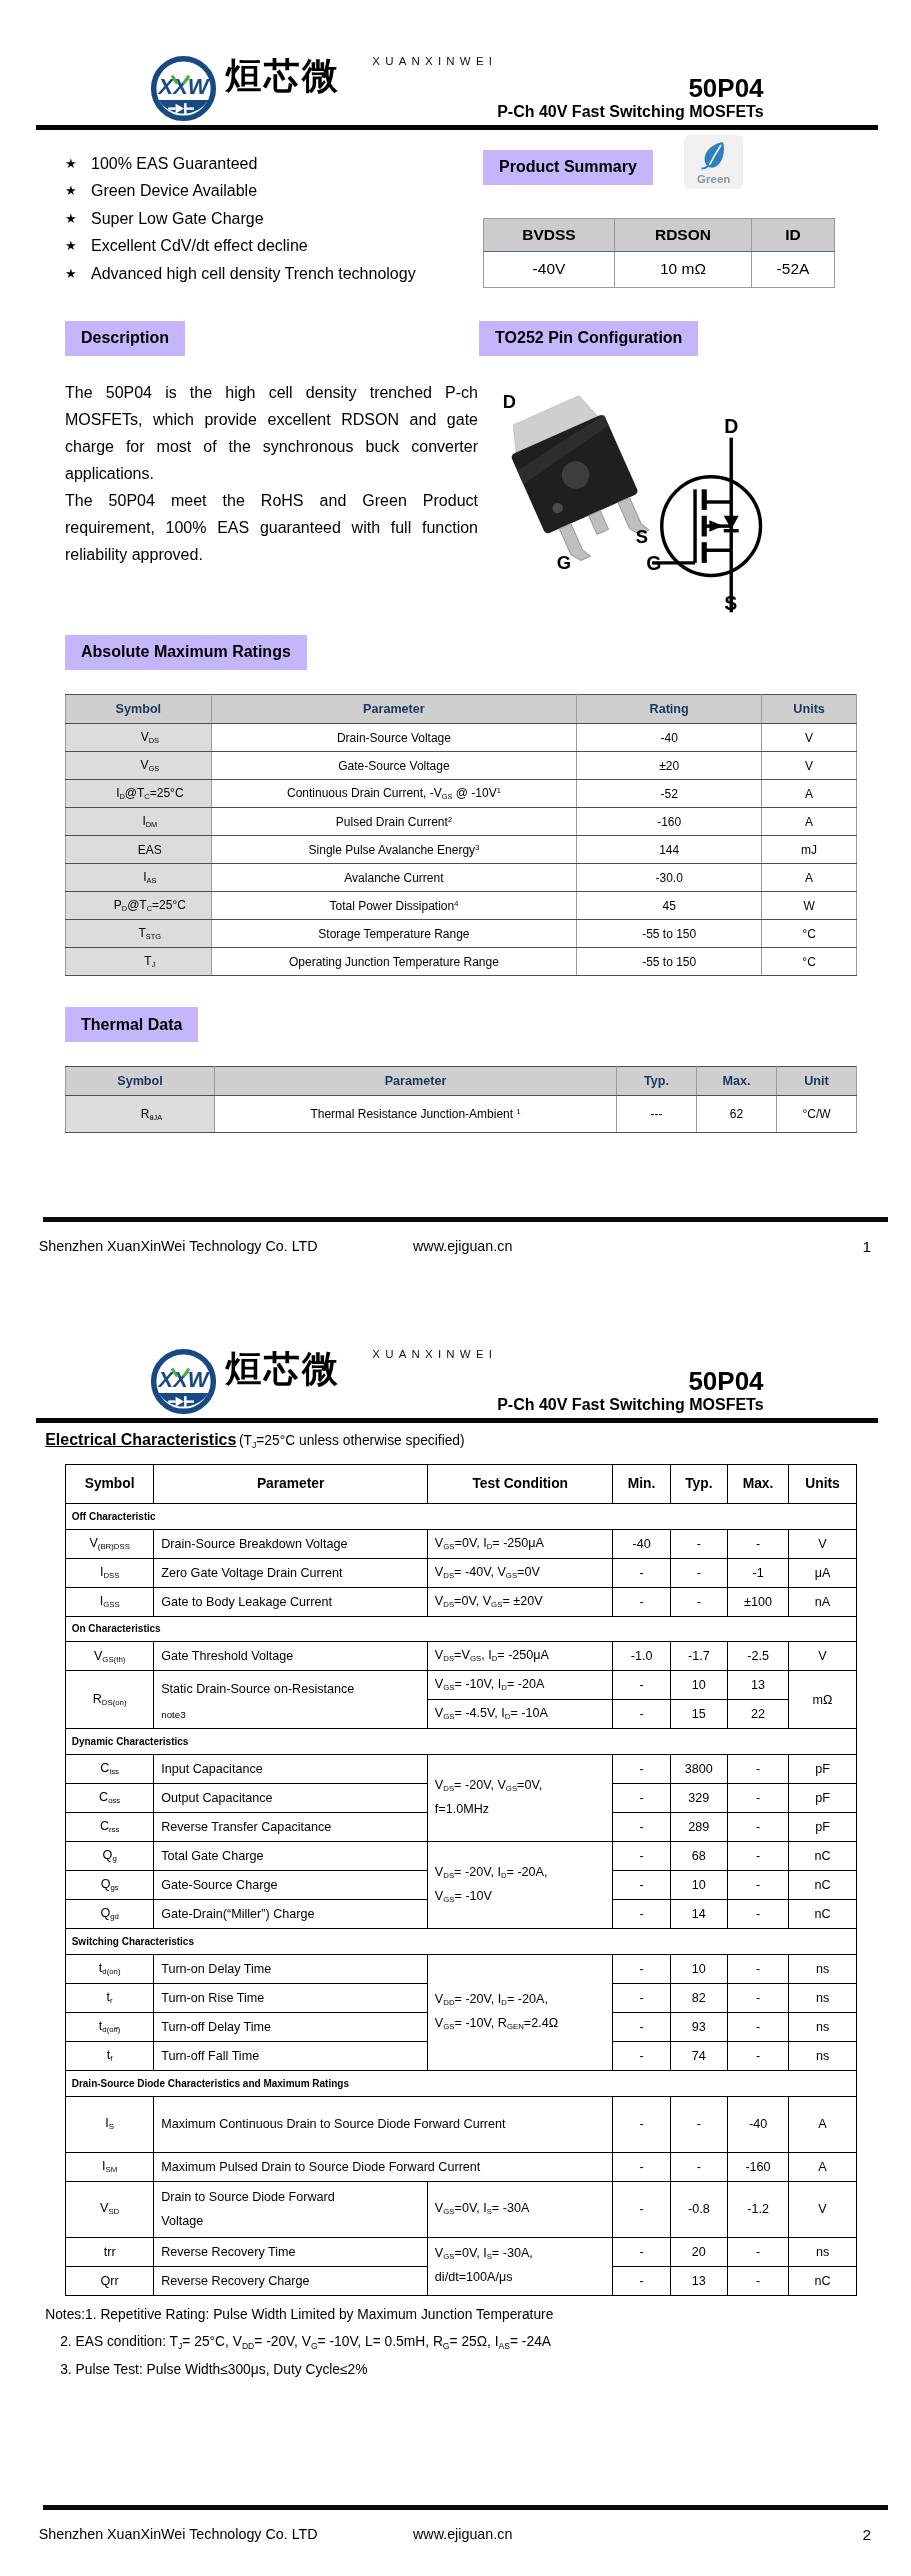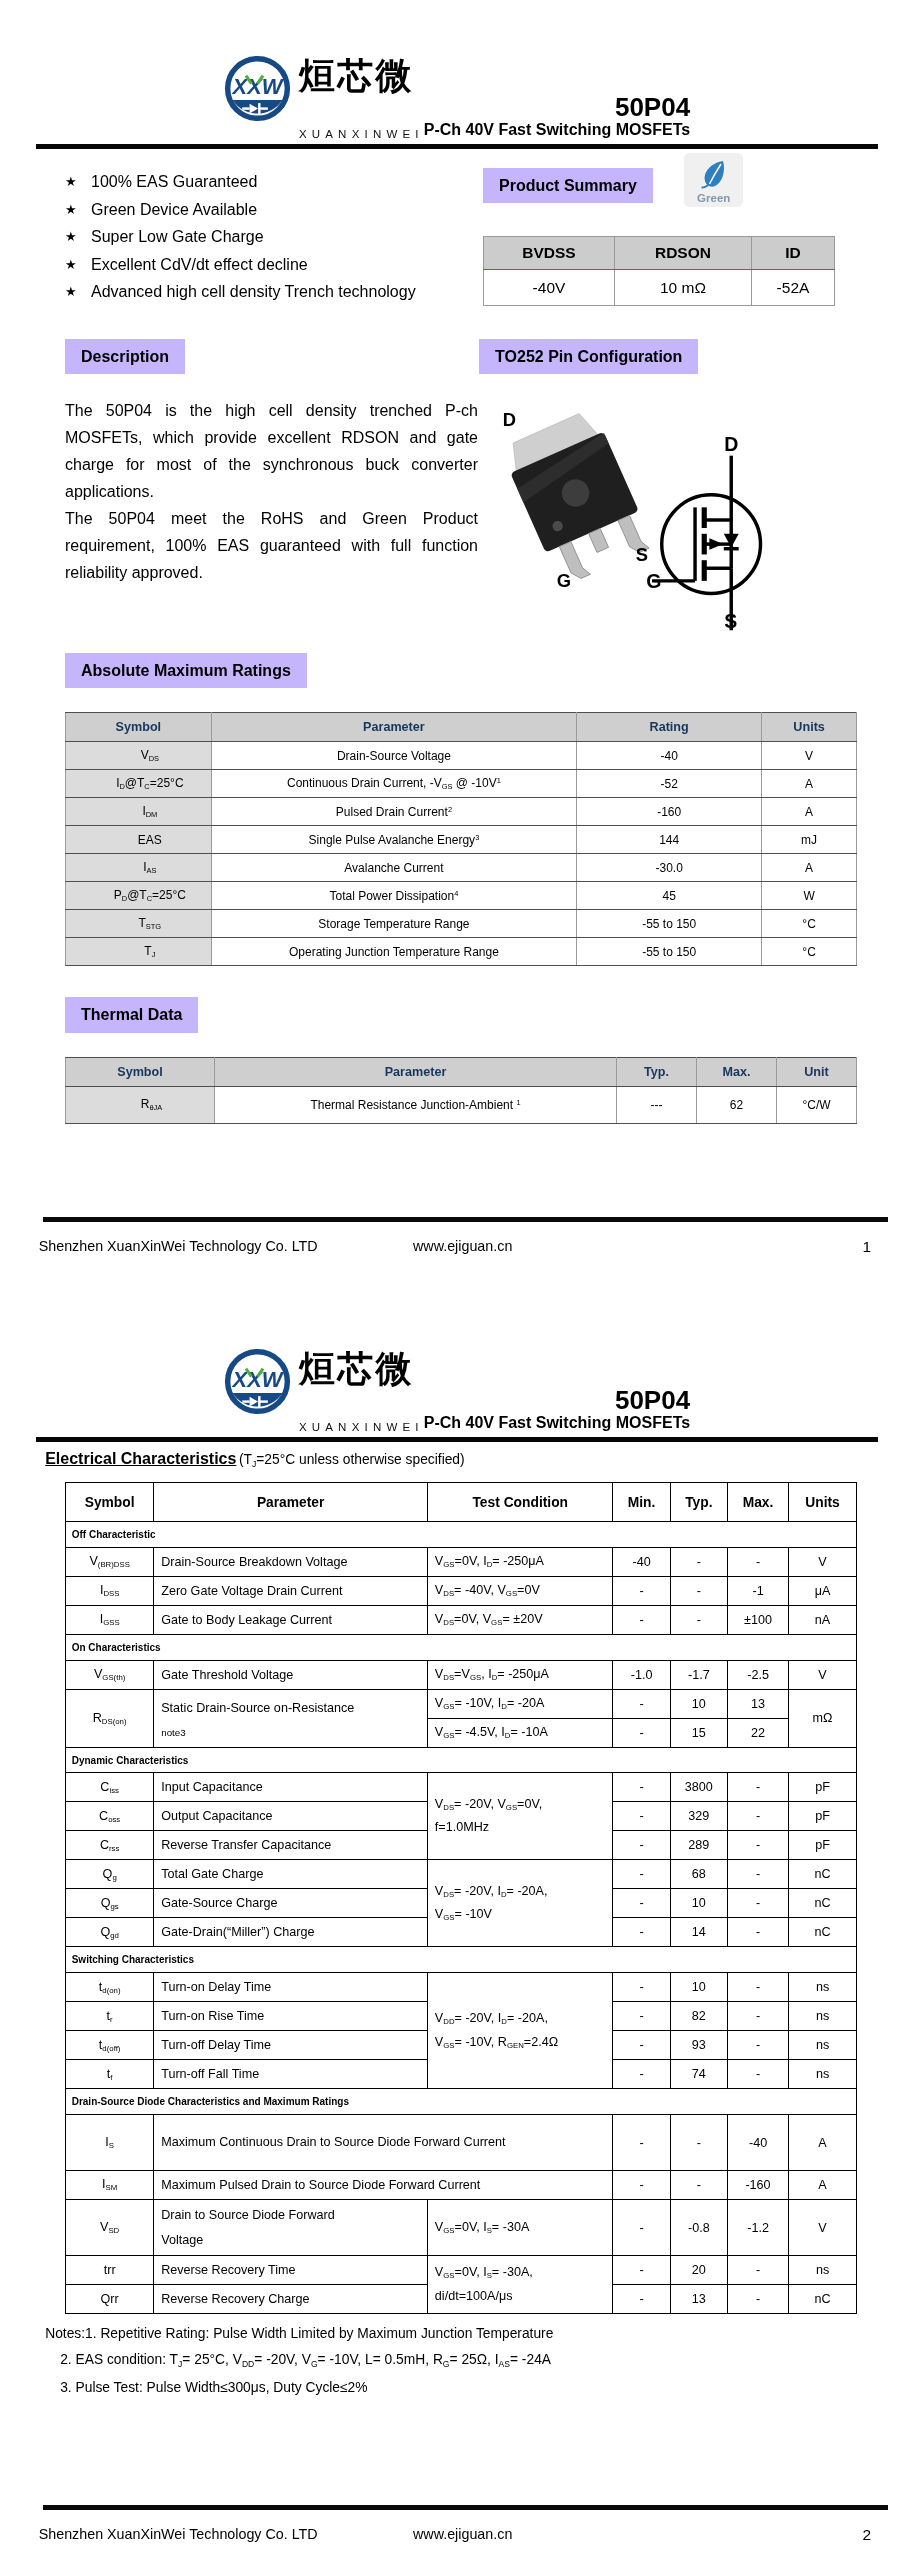--- a/index.html
+++ b/index.html
@@ -9,21 +9,21 @@
   .inner{margin-left:29px;}
   sub{font-size:62%;vertical-align:-0.3em;letter-spacing:0;}
   sup{font-size:62%;vertical-align:0.5em;}
 
   
   .hdr{display:flex;justify-content:center;align-items:flex-end;border-bottom:5.2px solid #060606;padding-bottom:3.4px;}
   .p1 .hdr{padding-top:55px;}
   .p2 .hdr{padding-top:60px;}
   .logo{display:flex;align-items:flex-start;gap:8px;}
   .logo-mark{width:67px;height:67px;}
-  .logo-text{display:flex;flex-direction:column;justify-content:center;gap:32px;}
+  .logo-text{display:flex;flex-direction:row;justify-content:center;gap:32px;}
   .logo-cn{font-size:36px;font-weight:bold;letter-spacing:2.3px;line-height:1.15;}
   .logo-en{font-size:11.5px;letter-spacing:5.2px;color:#111;margin-top:0;}
   .title-block{text-align:right;padding-bottom:1.1px;}
   .part{font-size:26px;font-weight:bold;line-height:1.1;}
   .family{font-size:16px;font-weight:bold;}
 
   
   .box-label{display:inline-block;background:#c4b5fd;color:#000;font-weight:bold;font-size:16px;padding:8.6px 16px;}
 
   
@@ -249,20 +249,26 @@
             <th>Rating</th>
             <th>Units</th>
           </tr>
           <tr>
                 <td class="sym">V<sub>DS</sub></td>
                 <td>Drain-Source Voltage</td>
                 <td>-40</td>
                 <td>V</td>
               </tr>
           <tr>
+                <td class="sym">V<sub>GS</sub></td>
+                <td>Gate-Source Voltage</td>
+                <td>±20</td>
+                <td>V</td>
+              </tr>
+          <tr>
                 <td class="sym">I<sub>D</sub>@T<sub>C</sub>=25°C</td>
                 <td>Continuous Drain Current, -V<sub>GS</sub> @ -10V<sup>1</sup></td>
                 <td>-52</td>
                 <td>A</td>
               </tr>
           <tr>
                 <td class="sym">I<sub>DM</sub></td>
                 <td>Pulsed Drain Current<sup>2</sup></td>
                 <td>-160</td>
                 <td>A</td>

